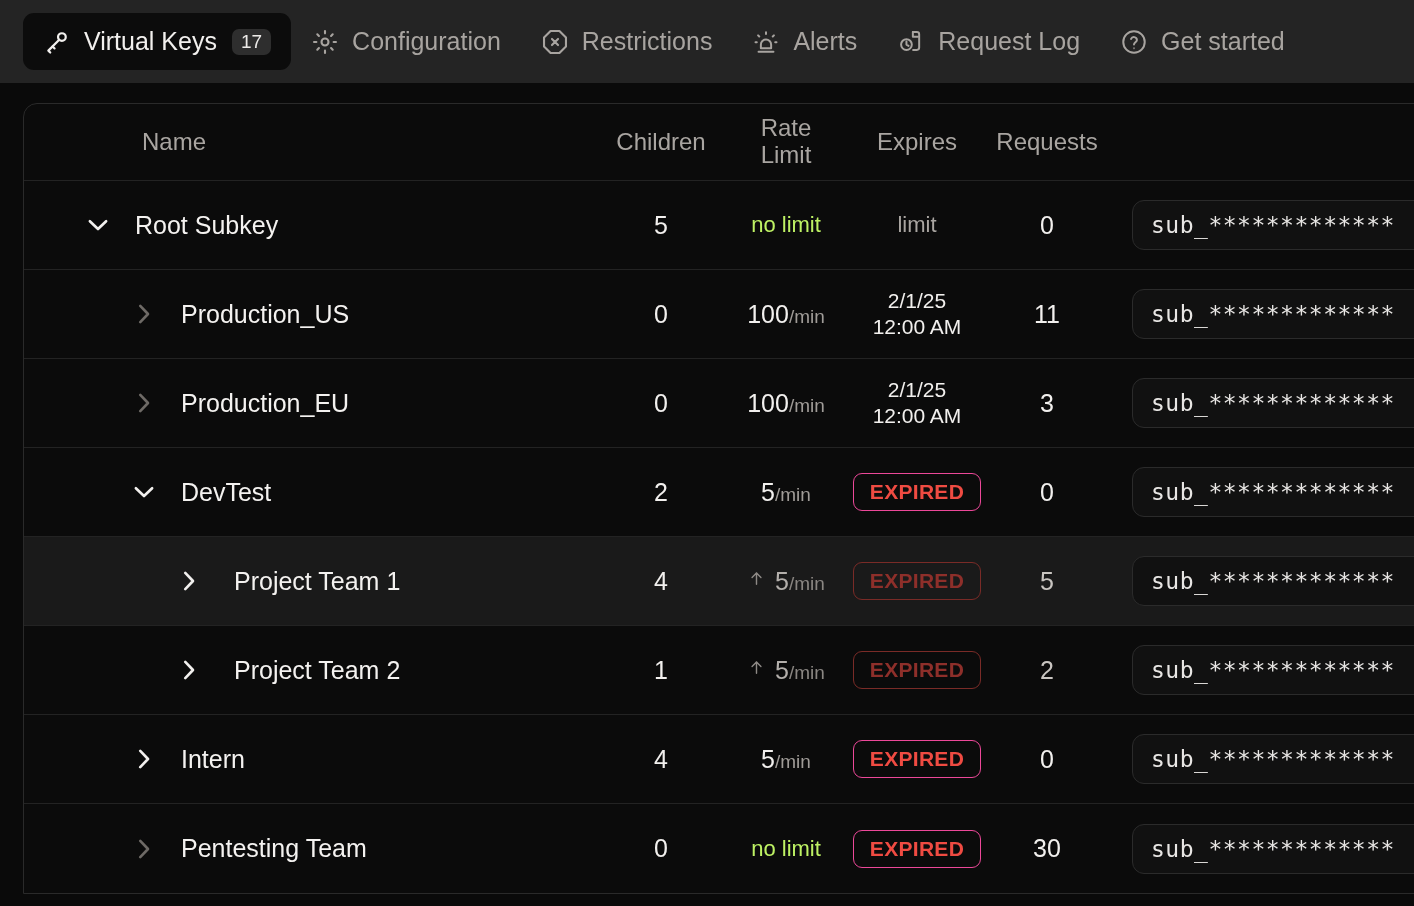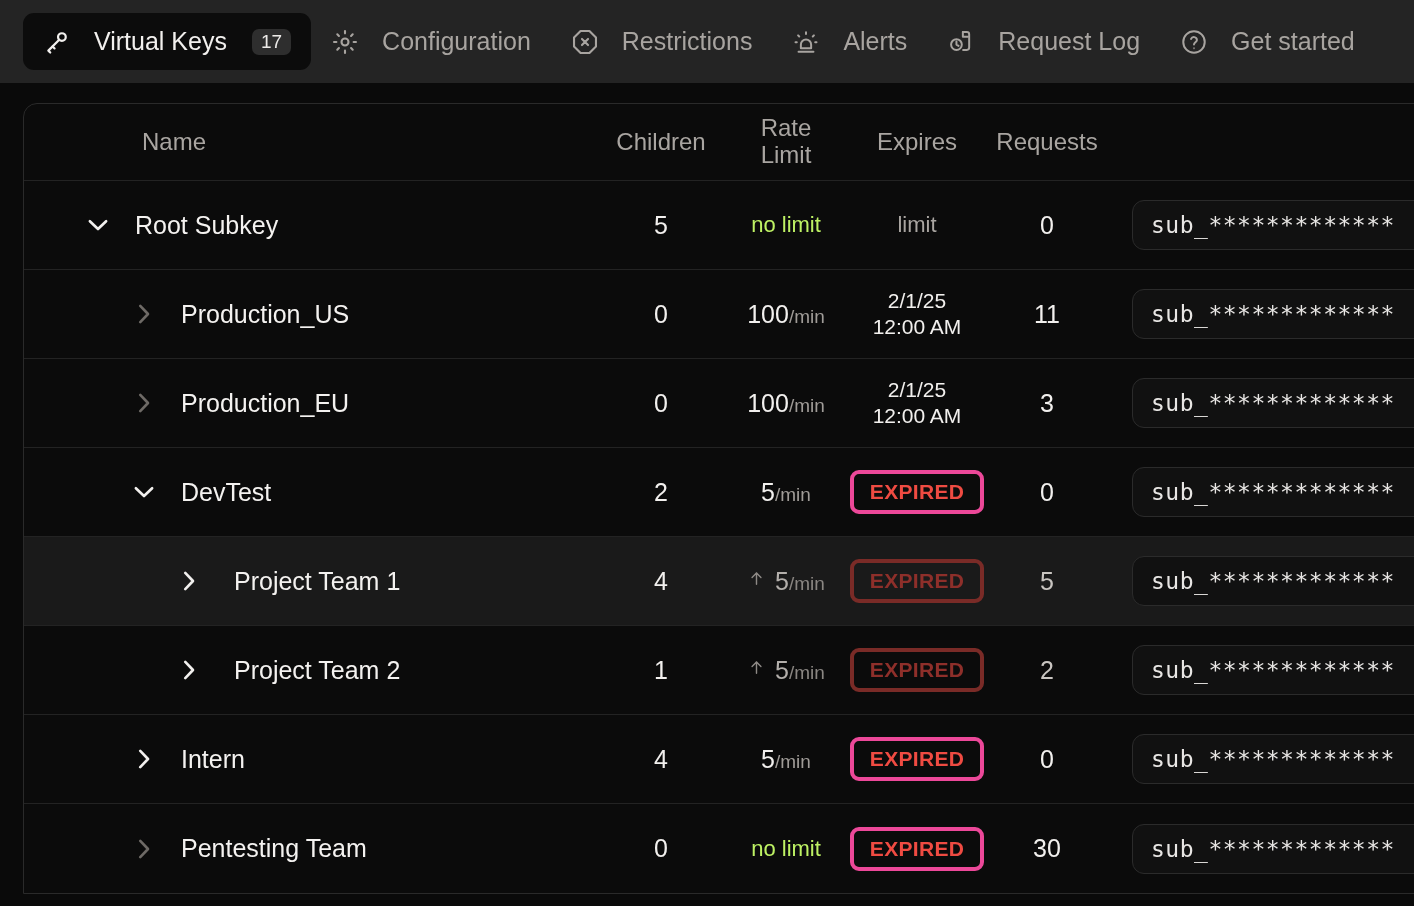--- a/index.html
+++ b/index.html
@@ -21,21 +21,21 @@
     background: #242424;
     display: flex;
     align-items: center;
     padding-left: 23px;
     gap: 0px;
   }
 
   .tab {
     display: flex;
     align-items: center;
-    gap: 23px;
+    gap: 13px;
     height: 57px;
     padding: 0 20px;
     border-radius: 11px;
     color: #a8a4a0;
     font-size: 25px;
     white-space: nowrap;
     cursor: pointer;
   }
   .tab.active {
     background: #0c0c0c;
@@ -137,21 +137,21 @@
   .muted .rate-unit { color: #8a8682; }
 
   
   .never { font-size: 22px; color: #a9a5a1; }
   .datestack { font-size: 21px; color: #f2f0ee; line-height: 1.22; text-align: center; }
 
   .expired-badge {
     display: inline-flex;
     align-items: center;
     justify-content: center;
-    border: 4px solid #ec4899;
+    border: 1px solid #ec4899;
     color: #ef4b42;
     border-radius: 9px;
     font-size: 21px;
     font-weight: bold;
     letter-spacing: 0.3px;
     padding: 7px 16px 8px 16px;
     line-height: 1;
   }
   .expired-badge.dim {
     border-color: #7a2b27;

